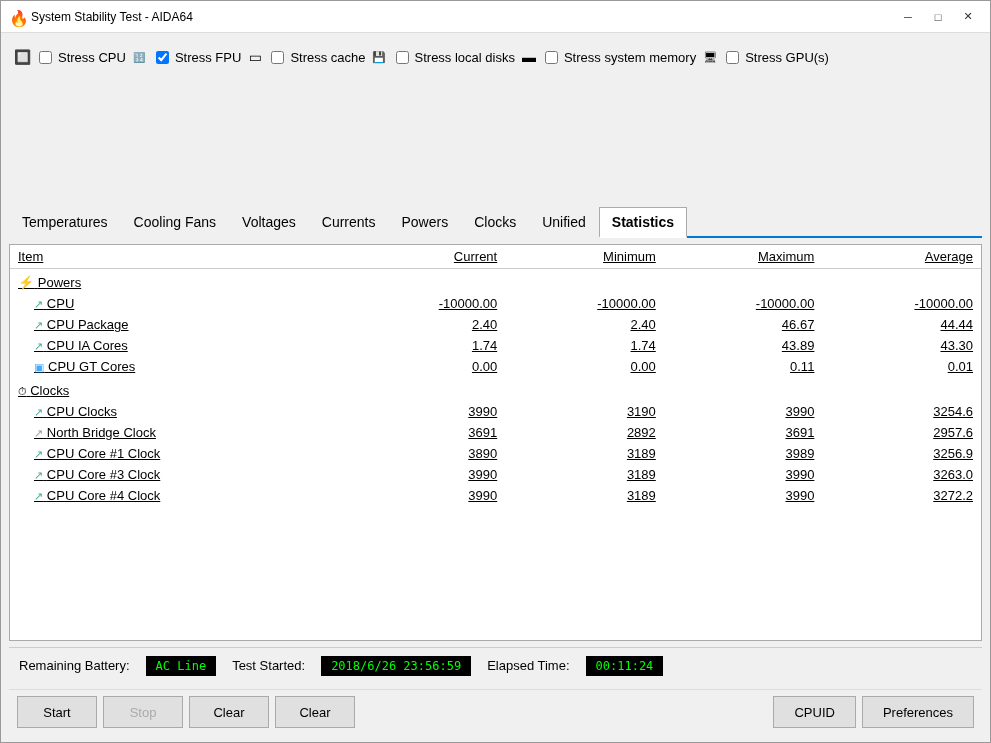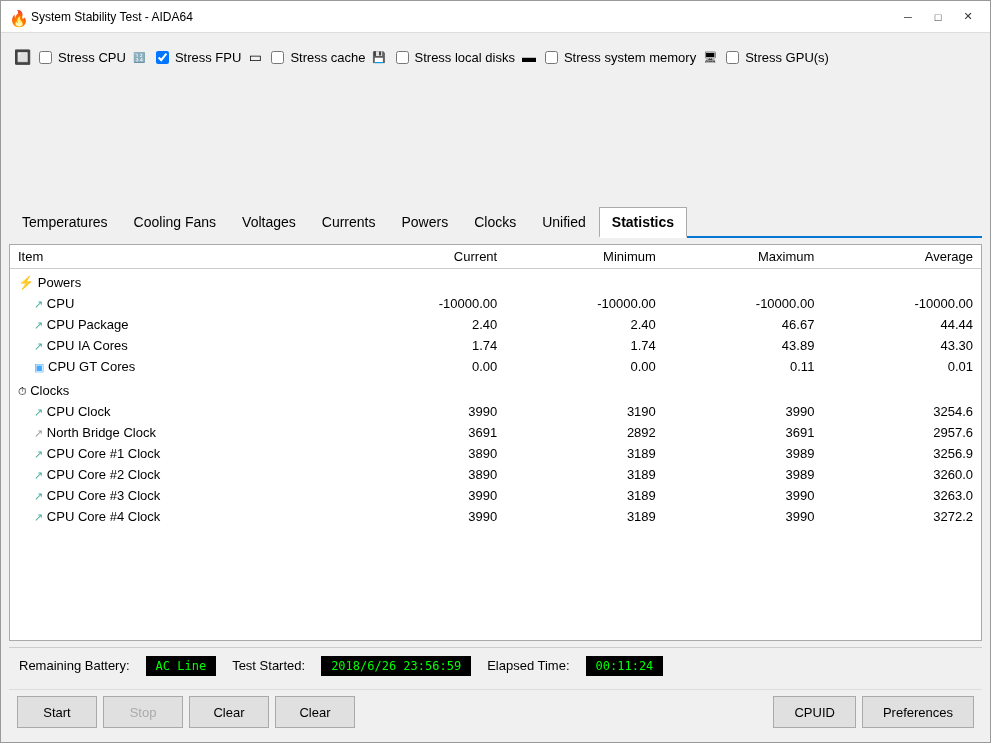--- a/index.html
+++ b/index.html
@@ -155,20 +155,21 @@
       flex: 1;
       border: 1px solid #aaa;
       background: #fff;
       overflow: hidden;
       display: flex;
       flex-direction: column;
     }
     .data-table-wrapper {
       flex: 1;
       overflow-y: scroll;
+      text-decoration: underline;
     }
     .data-table {
       width: 100%;
       border-collapse: collapse;
     }
     .data-table th {
       text-align: left;
       padding: 4px 8px;
       border-bottom: 1px solid #ccc;
       font-weight: normal;
@@ -384,21 +385,21 @@
 
             <tr class="group-header">
               <td colspan="5">
                 <span class="icon-clock"></span>
                 <span>Clocks</span>
               </td>
             </tr>
             <tr>
               <td class="indent-1">
                 <span class="icon-item"></span>
-                <span>CPU Clock</span>
+                <span>CPU Clocks</span>
               </td>
               <td>3990</td>
               <td>3190</td>
               <td>3990</td>
               <td>3254.6</td>
             </tr>
             <tr>
               <td class="indent-1">
                 <span class="icon-bridge"></span>
                 <span>North Bridge Clock</span>
@@ -410,30 +411,20 @@
             </tr>
             <tr>
               <td class="indent-1">
                 <span class="icon-item"></span>
                 <span>CPU Core #1 Clock</span>
               </td>
               <td>3890</td>
               <td>3189</td>
               <td>3989</td>
               <td>3256.9</td>
-            </tr>
-            <tr>
-              <td class="indent-1">
-                <span class="icon-item"></span>
-                <span>CPU Core #2 Clock</span>
-              </td>
-              <td>3890</td>
-              <td>3189</td>
-              <td>3989</td>
-              <td>3260.0</td>
             </tr>
             <tr>
               <td class="indent-1">
                 <span class="icon-item"></span>
                 <span>CPU Core #3 Clock</span>
               </td>
               <td>3990</td>
               <td>3189</td>
               <td>3990</td>
               <td>3263.0</td>

